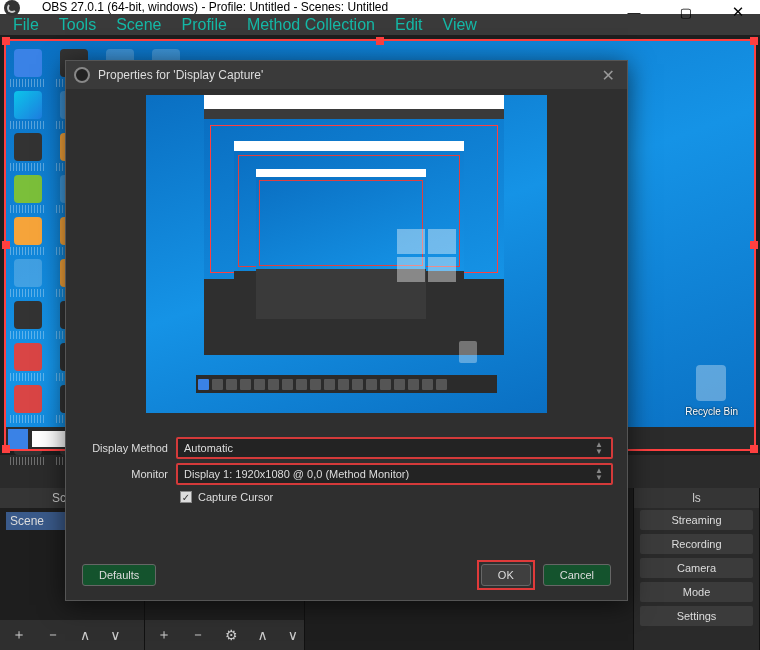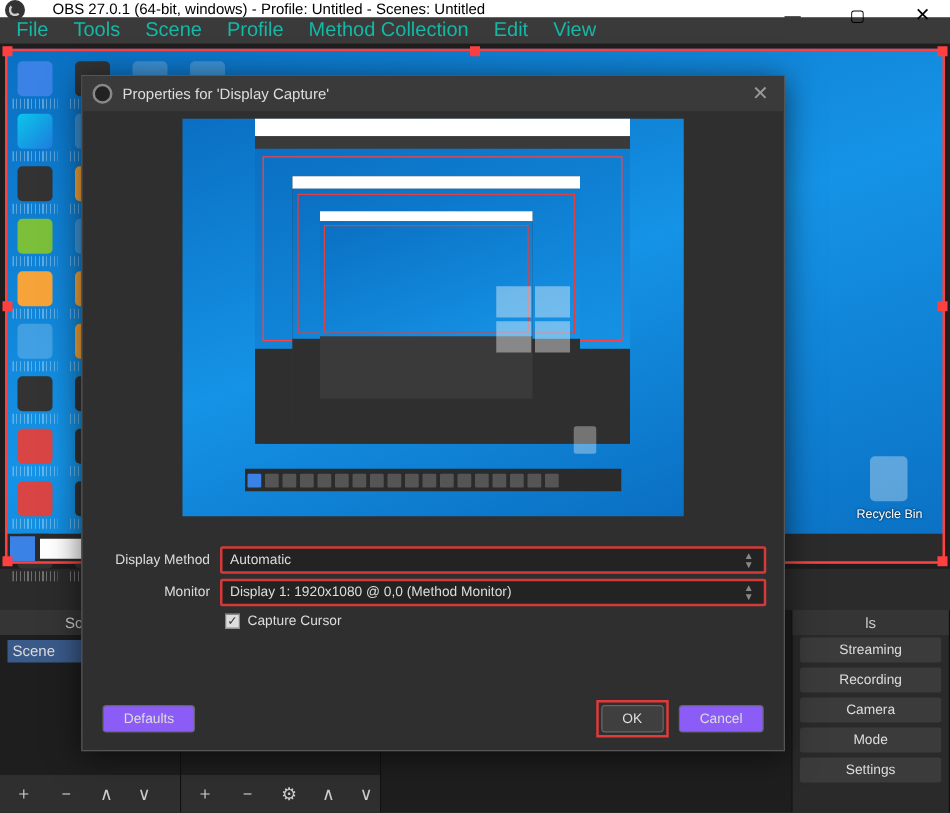--- a/index.html
+++ b/index.html
@@ -91,21 +91,21 @@
 
   .form-row{display:flex;align-items:center;margin:4px 0}
   .form-label{width:96px;text-align:right;padding-right:8px;font-size:11px;color:#ddd}
   .form-select{flex:1;background:#232323;border:1px solid #555;height:22px;border-radius:2px;padding:0 6px;font-size:11px;color:#ddd;display:flex;align-items:center;justify-content:space-between;position:relative}
   .sel-hl{border:2px solid #d43a3a !important}
   .updown{width:12px;line-height:7px;font-size:8px;color:#888;text-align:center}
   .chk-row{display:flex;align-items:center;gap:6px;padding-left:100px;margin-top:6px;font-size:11px}
   .chk{width:12px;height:12px;border:1px solid #888;background:#ddd;display:flex;align-items:center;justify-content:center;font-size:10px;color:#333}
 
   .dialog-footer{position:absolute;left:0;right:0;bottom:0;padding:10px 16px;display:flex;align-items:center}
-  .dlg-btn{background:#8b5cf6;border:1px solid #666;padding:4px 16px;font-size:11px;color:#ddd;border-radius:3px}
+  .dlg-btn{background:#14532d;border:1px solid #666;padding:4px 16px;font-size:11px;color:#ddd;border-radius:3px}
   .dlg-btn.ok{background:#3f3f3f}
   .ok-hl{border:2px solid #e03a3a;padding:2px}
 </style>
 </head>
 <body>
 
 <div class="titlebar">
   <div class="titlebar-icon"></div>
   <div class="titlebar-title">OBS 27.0.1 (64-bit, windows) - Profile: Untitled - Scenes: Untitled</div>
   <div class="winbtn">—</div>

